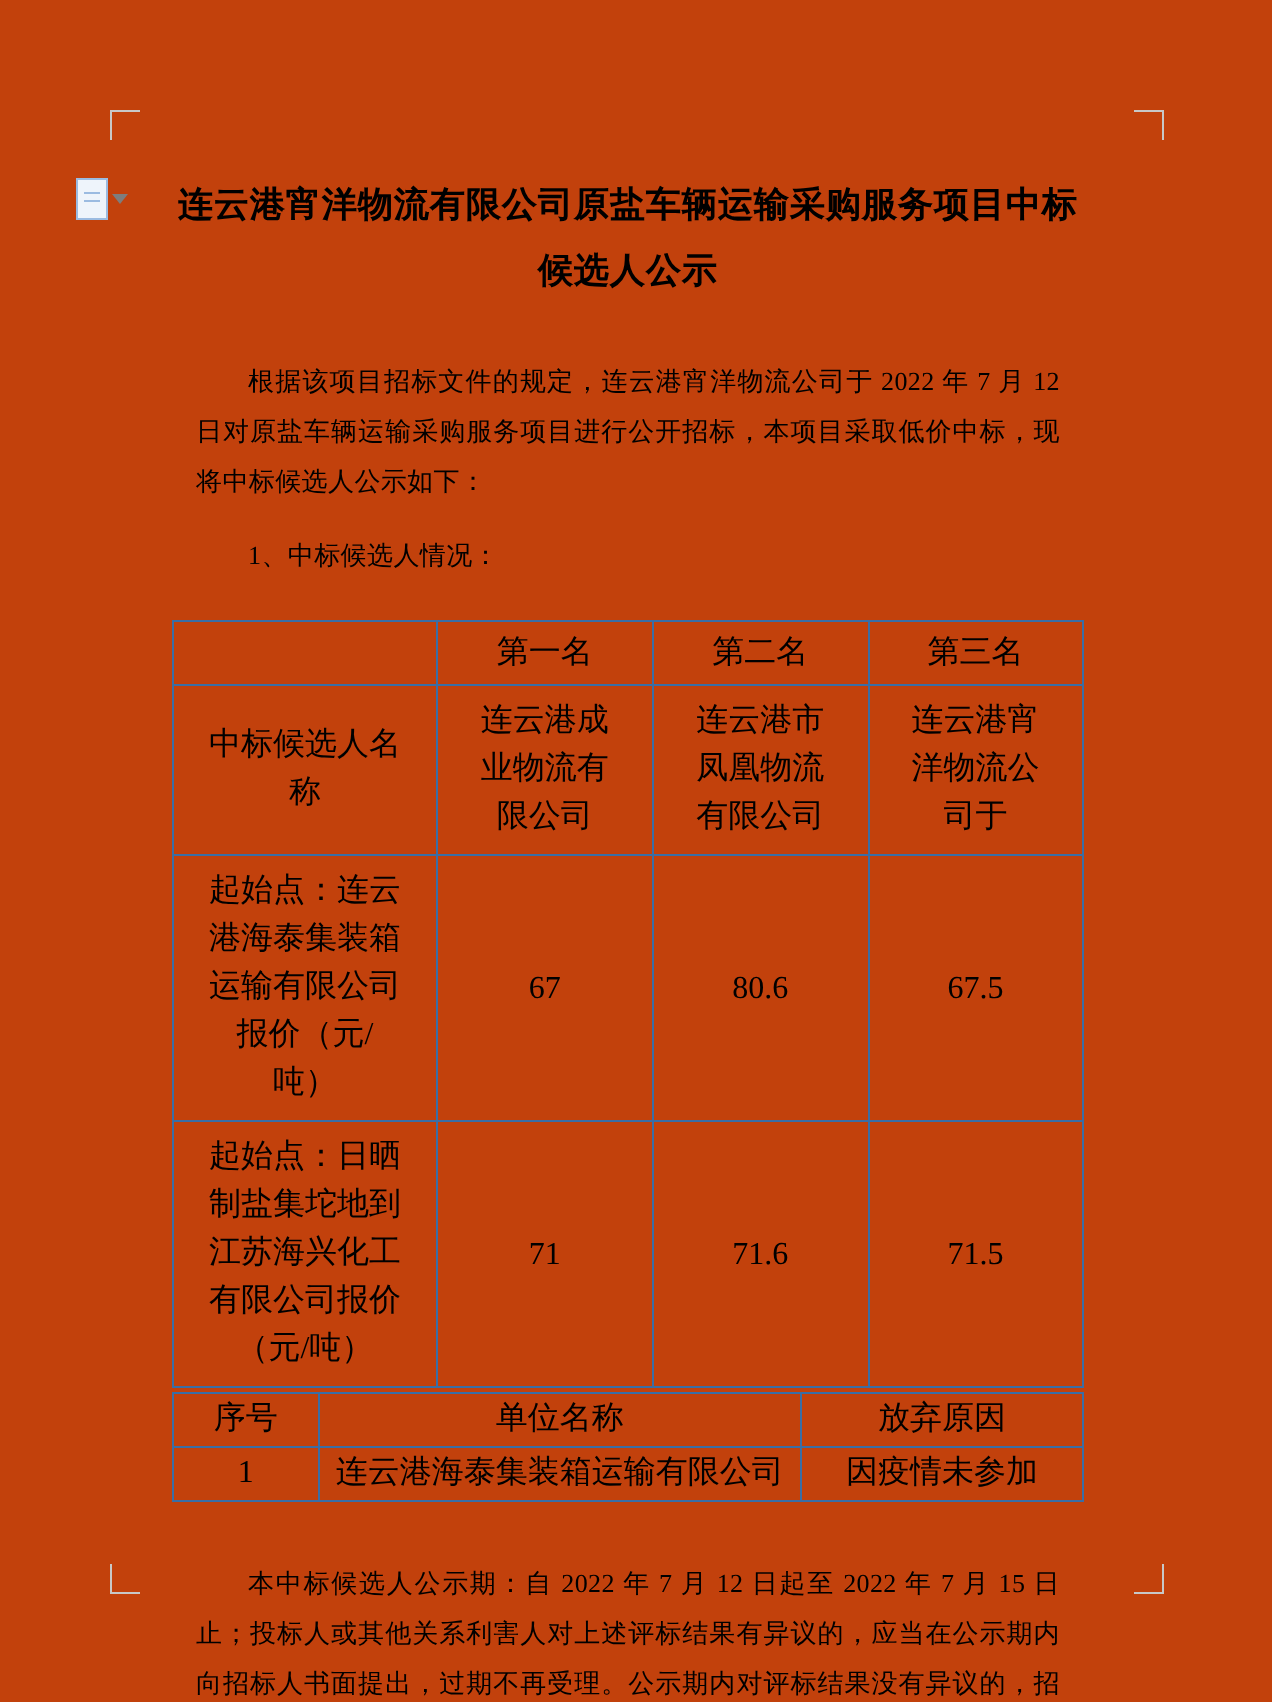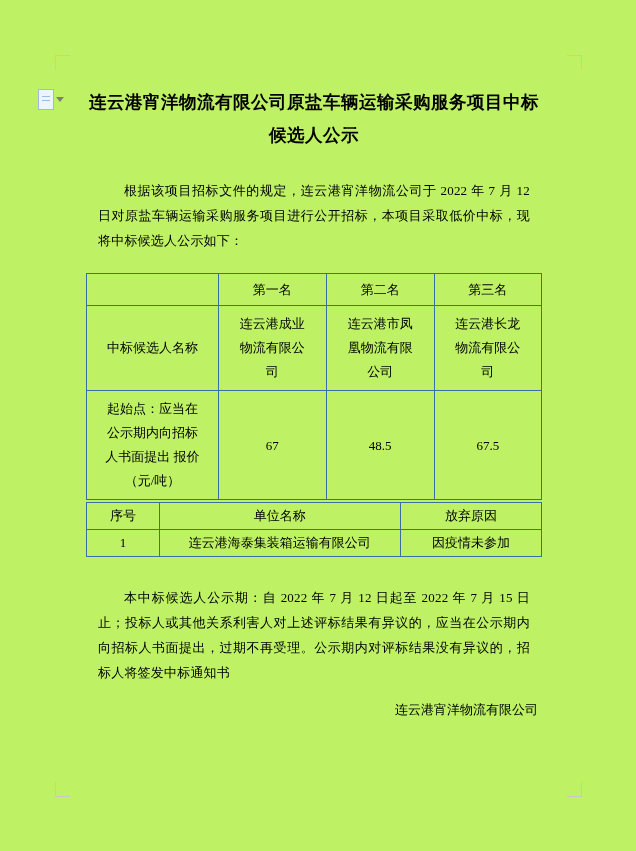--- a/index.html
+++ b/index.html
@@ -13,21 +13,21 @@
     font-family: "Liberation Serif", "DejaVu Serif", serif;
     color: #000;
     position: relative;
     overflow: hidden;
   }
   .page {
     position: absolute;
     left: 0; top: 0;
     width: 636px;
     height: 851px;
-    background: #bef264;
+    background: #c2410c;
   }
   
   .crop {
     position: absolute;
     width: 14px;
     height: 14px;
     border-color: #c8c8c8;
     border-style: solid;
     border-width: 0;
   }
@@ -92,21 +92,21 @@
     text-align: justify;
     letter-spacing: 0.2px;
   }
   p.indent { text-indent: 26px; }
   .gap-sm { height: 8px; }
   .gap-md { height: 14px; }
 
   table.tbl {
     border-collapse: collapse;
     width: 100%;
-    font-size: 13px;
+    font-size: 16px;
     table-layout: fixed;
   }
   table.tbl td {
     border: 1px solid #3a6ea5;
     text-align: center;
     vertical-align: middle;
     padding: 4px 3px;
     line-height: 23px;
   }
   table.main td.label {
@@ -149,20 +149,21 @@
   </div>
 
   <div class="content">
 
     <h1 class="title">连云港宵洋物流有限公司原盐车辆运输采购服务项目中标候选人公示</h1>
 
     <div class="gap-md"></div>
 
     <p class="para indent">根据该项目招标文件的规定，连云港宵洋物流公司于 2022 年 7 月 12 日对原盐车辆运输采购服务项目进行公开招标，本项目采取低价中标，现将中标候选人公示如下：</p>
 
+    <p class="para indent">1、中标候选人情况：</p>
 
     <div class="gap-sm"></div>
 
     <table class="tbl main">
       <colgroup>
           <col class="c1">
           <col class="c2">
           <col class="c3">
           <col class="c4">
         </colgroup>
@@ -170,27 +171,33 @@
         <tr>
           <td></td>
           <td>第一名</td>
           <td>第二名</td>
           <td>第三名</td>
         </tr>
         <tr>
           <td class="label">中标候选人名称</td>
           <td class="label">连云港成业物流有限公司</td>
           <td class="label">连云港市凤凰物流有限公司</td>
-          <td class="label">连云港长龙物流有限公司</td>
-        </tr>
-        <tr>
-          <td class="label">起始点：应当在公示期内向招标人书面提出  报价（元/吨）</td>
+          <td class="label">连云港宵洋物流公司于</td>
+        </tr>
+        <tr>
+          <td class="label">起始点：连云港海泰集装箱运输有限公司  报价（元/吨）</td>
           <td>67</td>
-          <td>48.5</td>
+          <td>80.6</td>
           <td>67.5</td>
+        </tr>
+        <tr>
+          <td class="label">起始点：日晒制盐集坨地到江苏海兴化工有限公司报价（元/吨）</td>
+          <td>71</td>
+          <td>71.6</td>
+          <td>71.5</td>
         </tr>
       </tbody>
     </table>
 
 
     <table class="tbl giveup">
       <colgroup>
           <col class="g1">
           <col class="g2">
           <col class="g3">

